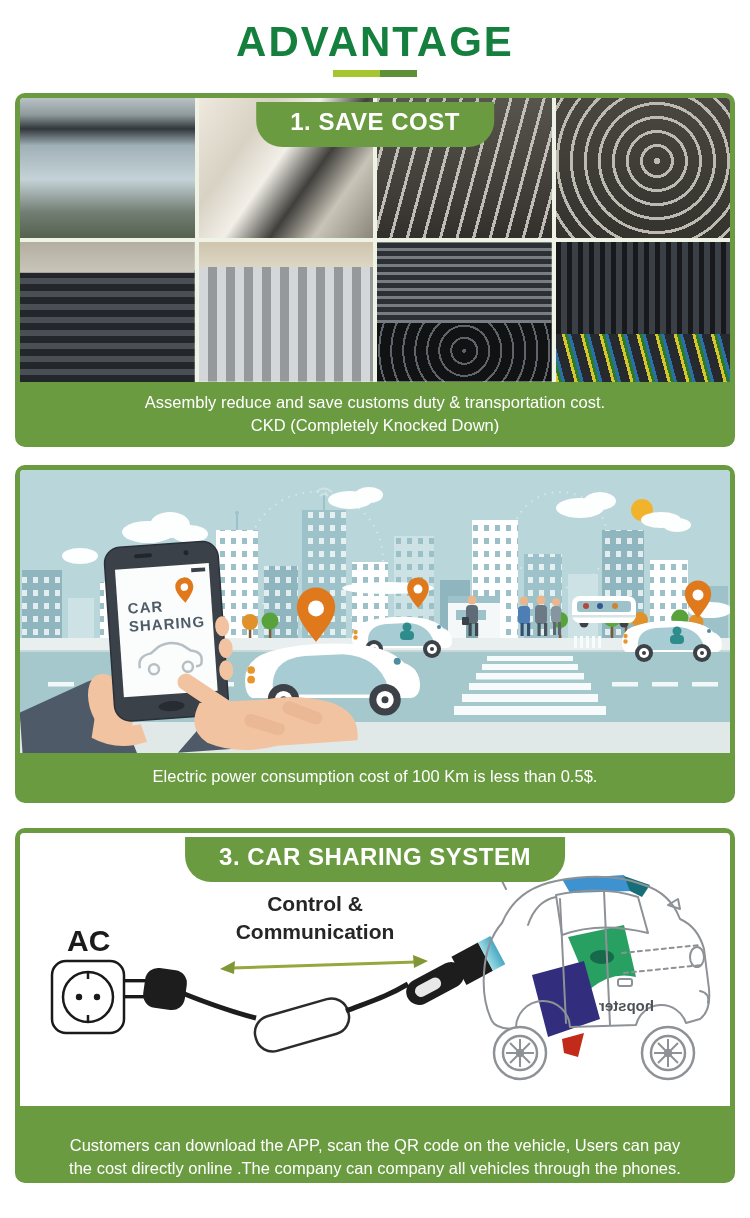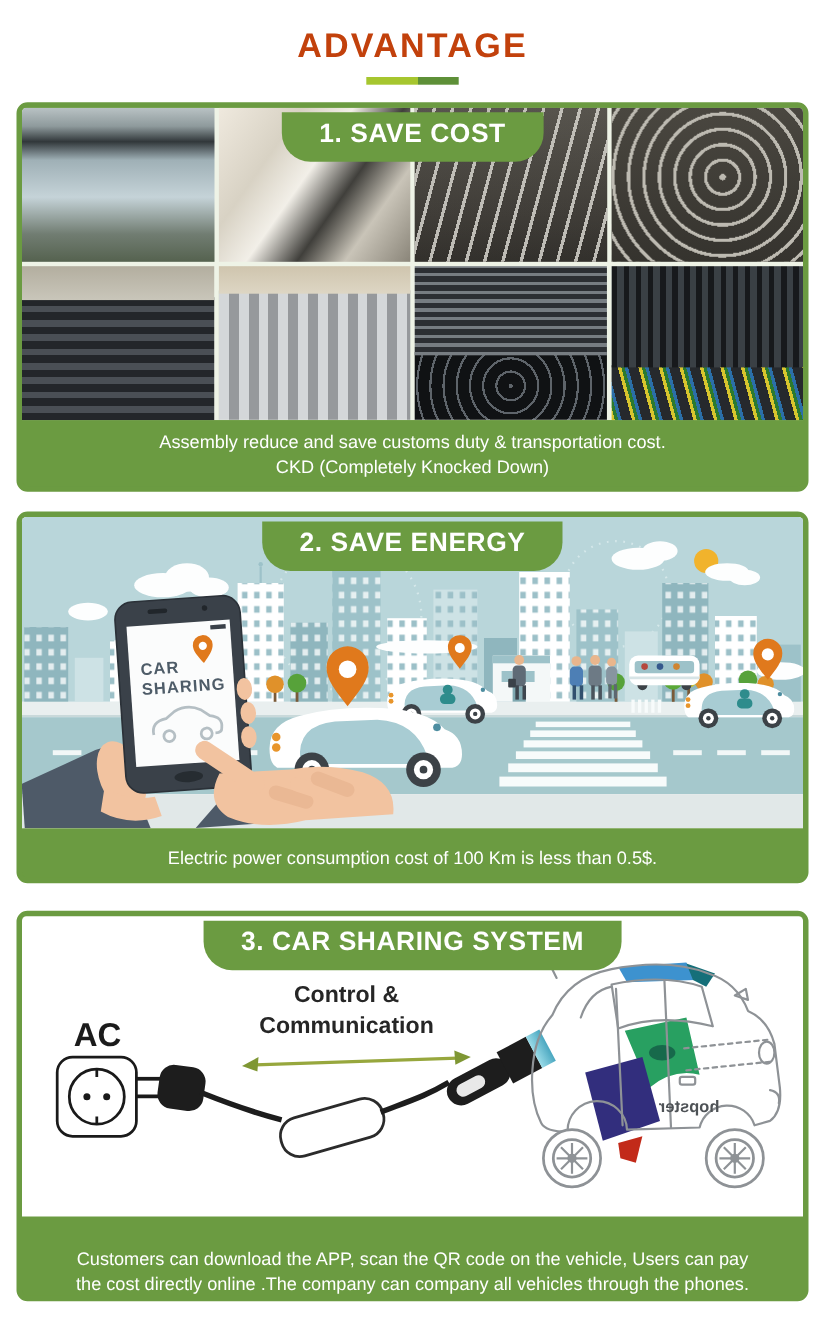--- a/index.html
+++ b/index.html
@@ -1,40 +1,40 @@
 <!DOCTYPE html>
 <html><head>
 <meta charset="utf-8">
 <style>
   html,body{margin:0;padding:0;}
   body{width:750px;height:1218px;background:#ffffff;overflow:hidden;
        font-family:"Liberation Sans", sans-serif;}
   .page{width:750px;height:1218px;box-sizing:border-box;padding-top:24px;}
 
   
-  .title{margin:0 0 10px;text-align:center;font-size:31px;line-height:36px;
-         font-weight:bold;letter-spacing:2px;color:#c2410c;}
+  .title{margin:0 0 10px;text-align:center;font-size:42px;line-height:36px;
+         font-weight:bold;letter-spacing:2px;color:#15803d;}
   .title-underline{width:84px;height:7px;margin:0 auto 16px;display:flex;}
   .title-underline .seg-l{width:47px;background:#a6c62f;}
   .title-underline .seg-r{width:37px;background:#5e9038;}
 
   
   .card{width:720px;margin:0 auto;border:5px solid #6b9b41;border-radius:10px;
         background:#6b9b41;position:relative;box-sizing:border-box;}
   #card1{height:354px;margin-bottom:18px;}
   #card2{height:338px;margin-bottom:25px;}
   #card3{height:355px;}
   .banner{position:absolute;top:4px;left:50%;transform:translateX(-50%);z-index:6;
           background:#6b9b41;color:#fff;font-weight:bold;font-size:24px;
           letter-spacing:.5px;white-space:nowrap;text-align:center;
           padding:6px 34px 11px;border-radius:0 0 26px 26px;}
   .card-body{background:#fff;overflow:hidden;border-radius:4px 4px 0 0;}
   .caption{color:#fff;text-align:center;font-size:16.5px;line-height:1.42;}
   #card1 .caption{height:60px;padding-top:9px;}
-  #card2 .caption{height:45px;margin-top:16px;}
+  #card2 .caption{height:45px;padding-top:12px;}
   #card3 .caption{height:72px;padding-top:28px;}
 
   
   .grid{height:284px;display:grid;grid-template-columns:repeat(4,1fr);
         grid-template-rows:140px 140px;gap:4px;background:#eef3e6;}
   .ph{width:100%;height:100%;}
   .ph1{background:linear-gradient(180deg,#b9c2c4 0%,#8e9a9c 12%,#31373a 22%,#9fb0b6 34%,#c5d3d8 58%,#717d72 82%,#55624f 100%);}
   .ph2{background:linear-gradient(125deg,#efe9de 0%,#d8d2c4 28%,#f2efe8 45%,#403f3b 62%,#c9c4b8 78%,#8a8579 100%);}
   .ph3{background:repeating-linear-gradient(105deg,rgba(205,203,196,.9) 0 3px,rgba(74,71,66,.15) 3px 16px),linear-gradient(180deg,#5a5750 0%,#3e3b36 70%,#2e2c28 100%);}
   .ph4{background:repeating-radial-gradient(circle at 58% 45%,#bdbab1 0 3px,rgba(60,58,54,0) 3px 14px),linear-gradient(180deg,#4a4740 0%,#35332e 100%);}
@@ -75,21 +75,20 @@
         <div class="ph ph8"></div>
       </div>
     </div>
     <div class="caption">
       <div>Assembly reduce and save customs duty &amp; transportation cost.</div>
       <div>CKD (Completely Knocked Down)</div>
     </div>
   </section>
 
   <section class="card" id="card2">
-    <div class="banner">2. SAVE ENERGY</div>
     <div class="card-body">
       <svg width="710" height="283" viewBox="0 0 710 283">
         <defs>
           <pattern id="winT" width="11" height="13" patternUnits="userSpaceOnUse">
               <rect x="2" y="3" width="5" height="6" fill="#9cc0c8"></rect>
             </pattern>
           <pattern id="winW" width="11" height="13" patternUnits="userSpaceOnUse">
               <rect x="2" y="3" width="5" height="6" fill="#ffffff" opacity="0.75"></rect>
             </pattern>
           <g id="pin">

